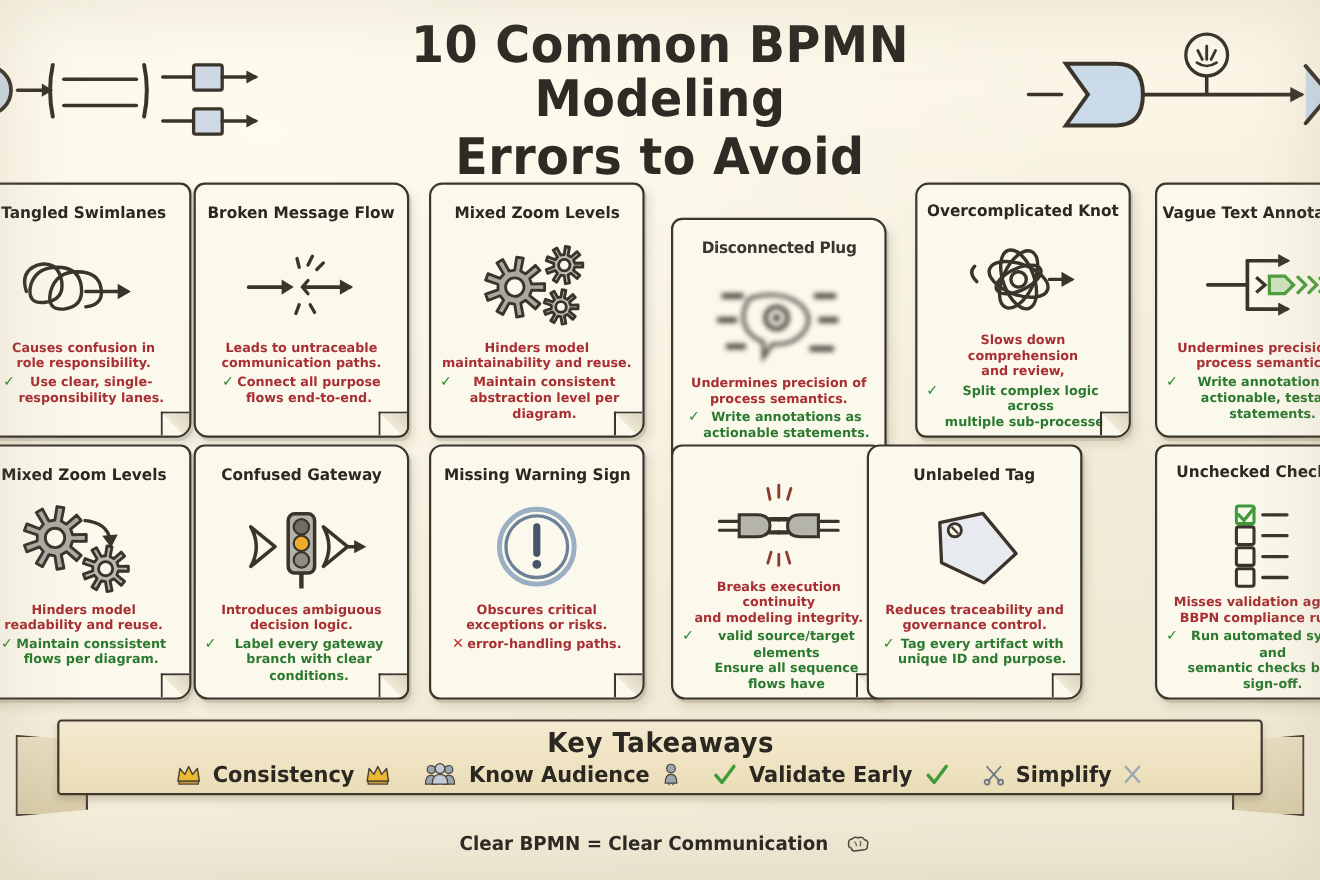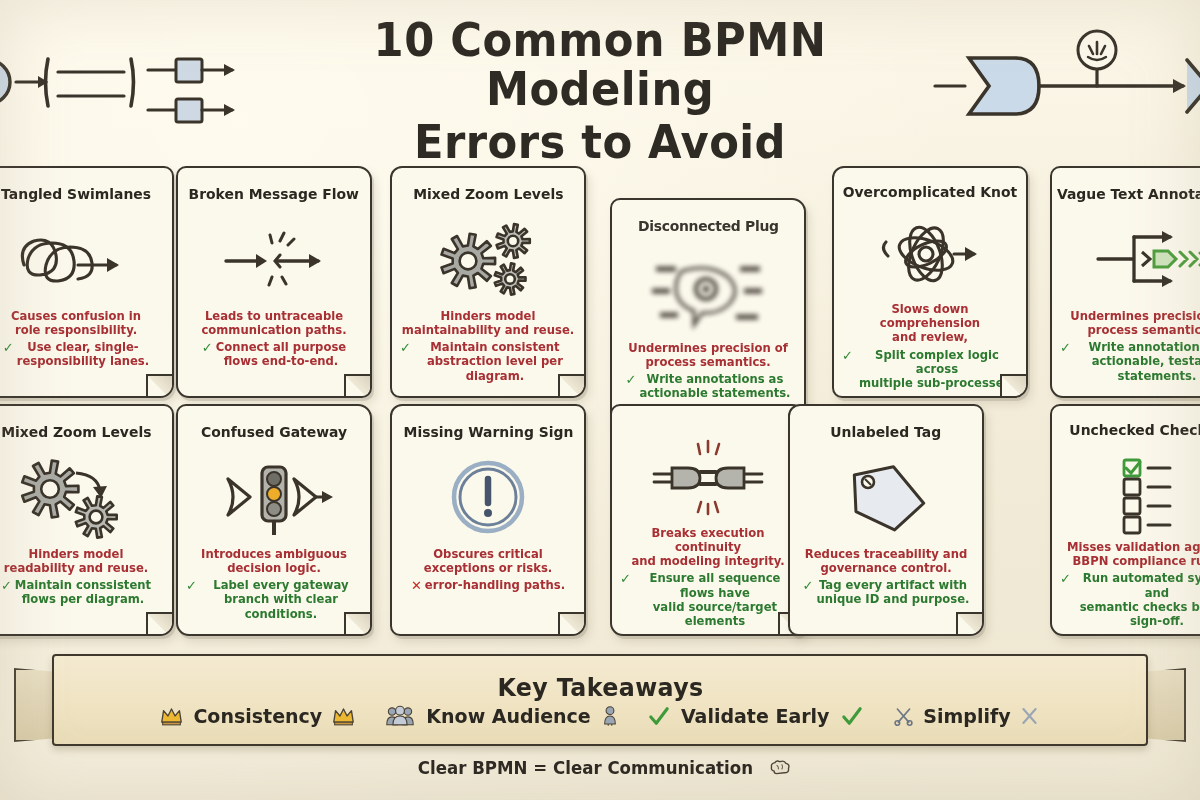--- a/index.html
+++ b/index.html
@@ -114,21 +114,21 @@
   
   #banner-wrap { position: absolute; left: 0; top: 646px; width: 1200px; height: 110px; }
   #banner-tail-left, #banner-tail-right {
     position: absolute; top: 22px; width: 66px; height: 74px;
     background: linear-gradient(180deg,#e8dec2 0%,#d8ccaa 100%);
     border: 2px solid #4a4236;
   }
   #banner-tail-left  { left: 14px;  clip-path: polygon(0 0,100% 8%,100% 92%,0 100%); }
   #banner-tail-right { left: 1120px; clip-path: polygon(0 8%,100% 0,100% 100%,0 92%); }
   #banner {
-    position: absolute; left: 52px; top: 8px; width: 1096px; height: 92px;
+    position: absolute; left: 52px; top: 8px; width: 1096px; height: 69px;
     background: linear-gradient(180deg,#f4ead0 0%,#f0e4c4 50%,#e9dcb7 100%);
     border: 2.5px solid #3f382d;
     border-radius: 4px;
     box-shadow: 0 4px 7px rgba(120,105,72,0.28);
     display: flex; flex-direction: column; align-items: center; justify-content: center;
   }
   #banner-title {
     font-size: 25px; font-weight: 700; color: #2b2721; letter-spacing: 0.4px;
     margin-bottom: 2px; transform: scaleX(0.95);
   }
@@ -490,22 +490,22 @@
           </svg>
         </div>
         <div class="card-text">
           <div class="harm">
             <div>Breaks execution continuity</div>
             <div>and modeling integrity.</div>
           </div>
           <div class="fix-row">
             <span class="fix-mark check">✓</span>
             <div class="fix-text green">
+              <div>valid source/target elements</div>
               <div>Ensure all sequence flows have</div>
-              <div>valid source/target elements</div>
             </div>
           </div>
         </div>
         <div class="dogear"></div>
       </div>
       <div class="card" style="left: 788px;">
         <div class="card-title">Unlabeled Tag</div>
         <div class="card-icon">
           <svg viewBox="0 0 120 92" width="120" height="92">
             <g stroke="#3a342b" stroke-width="3" stroke-linejoin="round">

